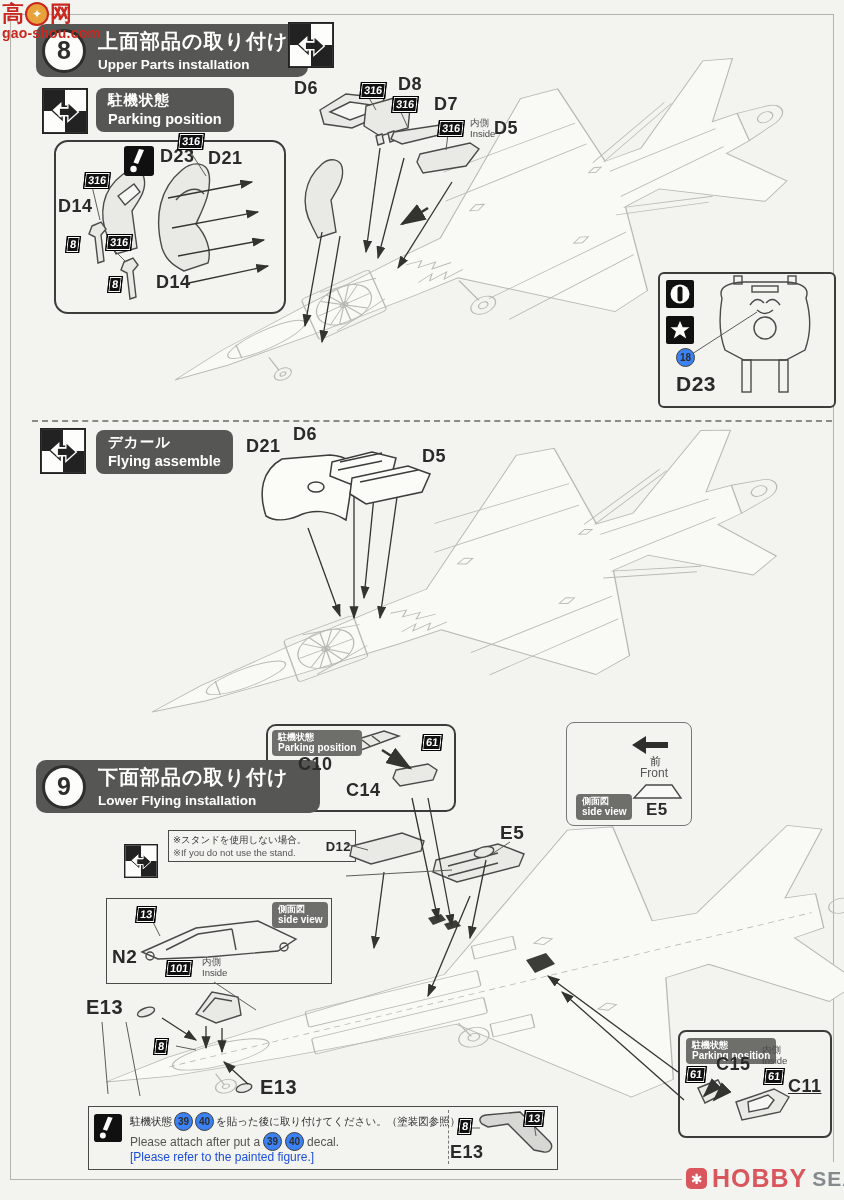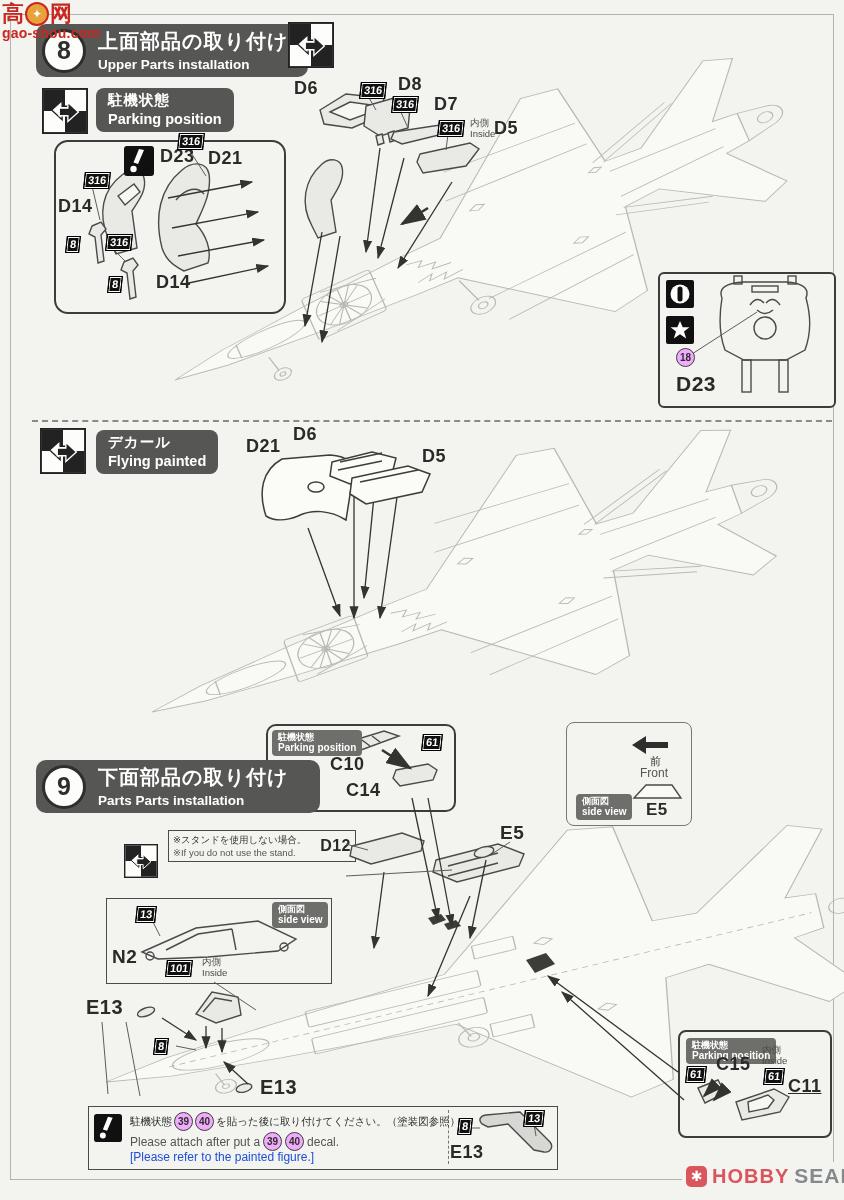--- a/index.html
+++ b/index.html
@@ -19,47 +19,47 @@
   .hdr .t .en{font-size:13.5px;font-weight:bold;}
   .hdr2{background:#565654;border-radius:8px;color:#fff;padding:3px 12px;line-height:1.25;}
   .hdr2 .jp{font-size:14.5px;font-weight:bold;letter-spacing:1px;}
   .hdr2 .en{font-size:14.5px;font-weight:bold;}
   
   .pl{font-weight:bold;color:#2a2a28;font-size:18px;letter-spacing:.5px;white-space:nowrap;}
   
   .mk{display:inline-block;background:#101010;color:#fff;font-weight:bold;font-size:11px;line-height:1;
       padding:2px 3px;border:1px solid #000;box-shadow:inset 0 0 0 1px #fff;transform:skewX(-6deg);white-space:nowrap;}
   
-  .circ{display:inline-flex;width:17px;height:17px;border:1.5px solid #3e3e3c;border-radius:50%;background:#f0abfc;
+  .circ{display:inline-flex;width:17px;height:17px;border:1.5px solid #3e3e3c;border-radius:50%;background:#3b82f6;
         color:#2e2e2c;font-weight:bold;font-size:10px;align-items:center;justify-content:center;}
   
   .dl{background:#6e6e6a;color:#fff;border-radius:4px;padding:2px 6px;line-height:1.15;display:inline-block;}
   .dl .jp{font-size:9px;font-weight:bold;display:block;}
   .dl .en{font-size:10px;font-weight:bold;display:block;white-space:nowrap;}
   
   .sbox{border:2px solid #3c3c3a;border-radius:14px;}
   .nbox{border:1.5px solid #4a4a48;}
   .inside{font-size:9.5px;color:#4a4a48;line-height:1.2;}
   .note .jp{font-size:12.5px;color:#3a3a38;}
   .note .en{font-size:12px;color:#5c5c58;}
   .stand .jp{font-size:9.5px;color:#333;display:block;}
   .stand .en{font-size:9.5px;color:#555;display:block;}
   .stand{display:flex;align-items:center;justify-content:space-between;padding:2px 4px;background:#f3f3f0;}
-  .stand .pl{font-size:16px;}
+  .stand .pl{font-size:13px;}
   
   #wm{left:2px;top:2px;color:#c9271f;font-weight:bold;line-height:1;z-index:5;}
   #wm .row{display:flex;align-items:center;gap:1px;font-size:22px;}
   #wm .gear{width:20px;height:20px;border-radius:50%;background:#e8a23c;border:2px solid #c9271f;display:inline-block;
             color:#fff;font-size:12px;text-align:center;line-height:20px;}
   #wm .site{font-size:14px;letter-spacing:.2px;}
   
   #logo{display:flex;align-items:center;gap:5px;background:#f3f3f0;padding:2px 4px;z-index:6;}
   #logo .mark{width:21px;height:21px;border-radius:5px;background:#d9565c;color:#fff;font-weight:bold;
               display:flex;align-items:center;justify-content:center;font-size:14px;}
-  #logo .hobby{color:#d9565c;font-weight:bold;font-size:20px;letter-spacing:1px;}
+  #logo .hobby{color:#d9565c;font-weight:bold;font-size:25px;letter-spacing:1px;}
   #logo .search{color:#84898d;font-weight:bold;font-size:21px;letter-spacing:1px;}
   .divider{border-top:2px dashed #8a8a86;}
   .vdash{border-left:1.5px dashed #777;}
   .cicon svg,.chk svg{display:block;}
 </style>
 </head>
 <body>
 
 <div id="page">
   <div class="abs" id="frame"></div>
@@ -354,48 +354,48 @@
       <svg viewBox="0 0 48 48" width="100%" height="100%">
  <rect x="1" y="1" width="46" height="46" fill="#fdfdfb" stroke="#222" stroke-width="2"></rect>
  <rect x="2" y="2" width="22" height="22" fill="#222"></rect>
         <rect x="24" y="24" width="22" height="22" fill="#222"></rect>
  <path d="M21,13 L10,23 L21,33 L21,27 L30,27 L30,19 L21,19 Z" fill="#fdfdfb" stroke="#222" stroke-width="1.4"></path>
  <path d="M27,15 L38,25 L27,35 L27,29 L18,29 L18,21 L27,21 Z" fill="#222" stroke="#fdfdfb" stroke-width="1.4"></path>
       </svg>
     </div>
   <div class="abs top hdr2" style="left:96px;top:430px;">
     <span class="jp" style="display:block">デカール</span>
-    <span class="en">Flying painted</span>
+    <span class="en">Flying assemble</span>
   </div>
   <div class="abs top pl" style="left:246px;top:436px;">D21</div>
   <div class="abs top pl" style="left:293px;top:424px;">D6</div>
   <div class="abs top pl" style="left:422px;top:446px;">D5</div>
 
   <svg class="abs top" width="220" height="110" style="left:250px;top:444px;">
     <g stroke="#3c3c3a" stroke-width="1.5" fill="#fbfbf8" transform="translate(-250,-444)">
       <path d="M266,516 C258,492 262,470 282,459 L330,455 C348,456 356,464 353,476 L346,520 C330,510 312,509 298,516 C286,521 274,521 266,516 Z"></path>
       <ellipse cx="316" cy="487" rx="8" ry="5"></ellipse>
       <path d="M332,462 l40,-10 l24,6 l-4,16 l-42,10 l-20,-8 Z"></path>
       <path d="M340,462 l42,-9 M338,470 l44,-9" fill="none"></path>
       <path d="M352,478 l56,-12 l22,8 l-8,18 l-56,12 l-16,-10 Z"></path>
       <path d="M360,482 l58,-12" fill="none"></path>
     </g>
   </svg>
 
   <div class="abs top hdr" style="left:36px;top:760px;width:262px;">
     <span class="num">9</span>
     <span class="t"><span class="jp" style="display:block">下面部品の取り付け</span>
-    <span class="en">Parts Parts installation</span></span>
+    <span class="en">Lower Flying installation</span></span>
   </div>
 
   <div class="abs top dl" style="left:272px;top:730px;">
     <span class="jp">駐機状態</span>
     <span class="en">Parking position</span>
   </div>
-  <div class="abs top pl" style="left:298px;top:754px;margin-left:32px;">C10</div>
+  <div class="abs top pl" style="left:298px;top:754px;">C10</div>
   <div class="abs top mk" style="left:422px;top:734px;">61</div>
   <div class="abs top pl" style="left:346px;top:780px;">C14</div>
 
   <div class="abs top" style="left:650px;top:754px;font-size:11px;color:#333;">前</div>
   <div class="abs top" style="left:640px;top:766px;font-size:12px;color:#555;">Front</div>
   <div class="abs top dl" style="left:576px;top:794px;">
     <span class="jp">側面図</span>
     <span class="en">side view</span>
   </div>
   <div class="abs top pl" style="left:646px;top:800px;font-size:17px;">E5</div>

